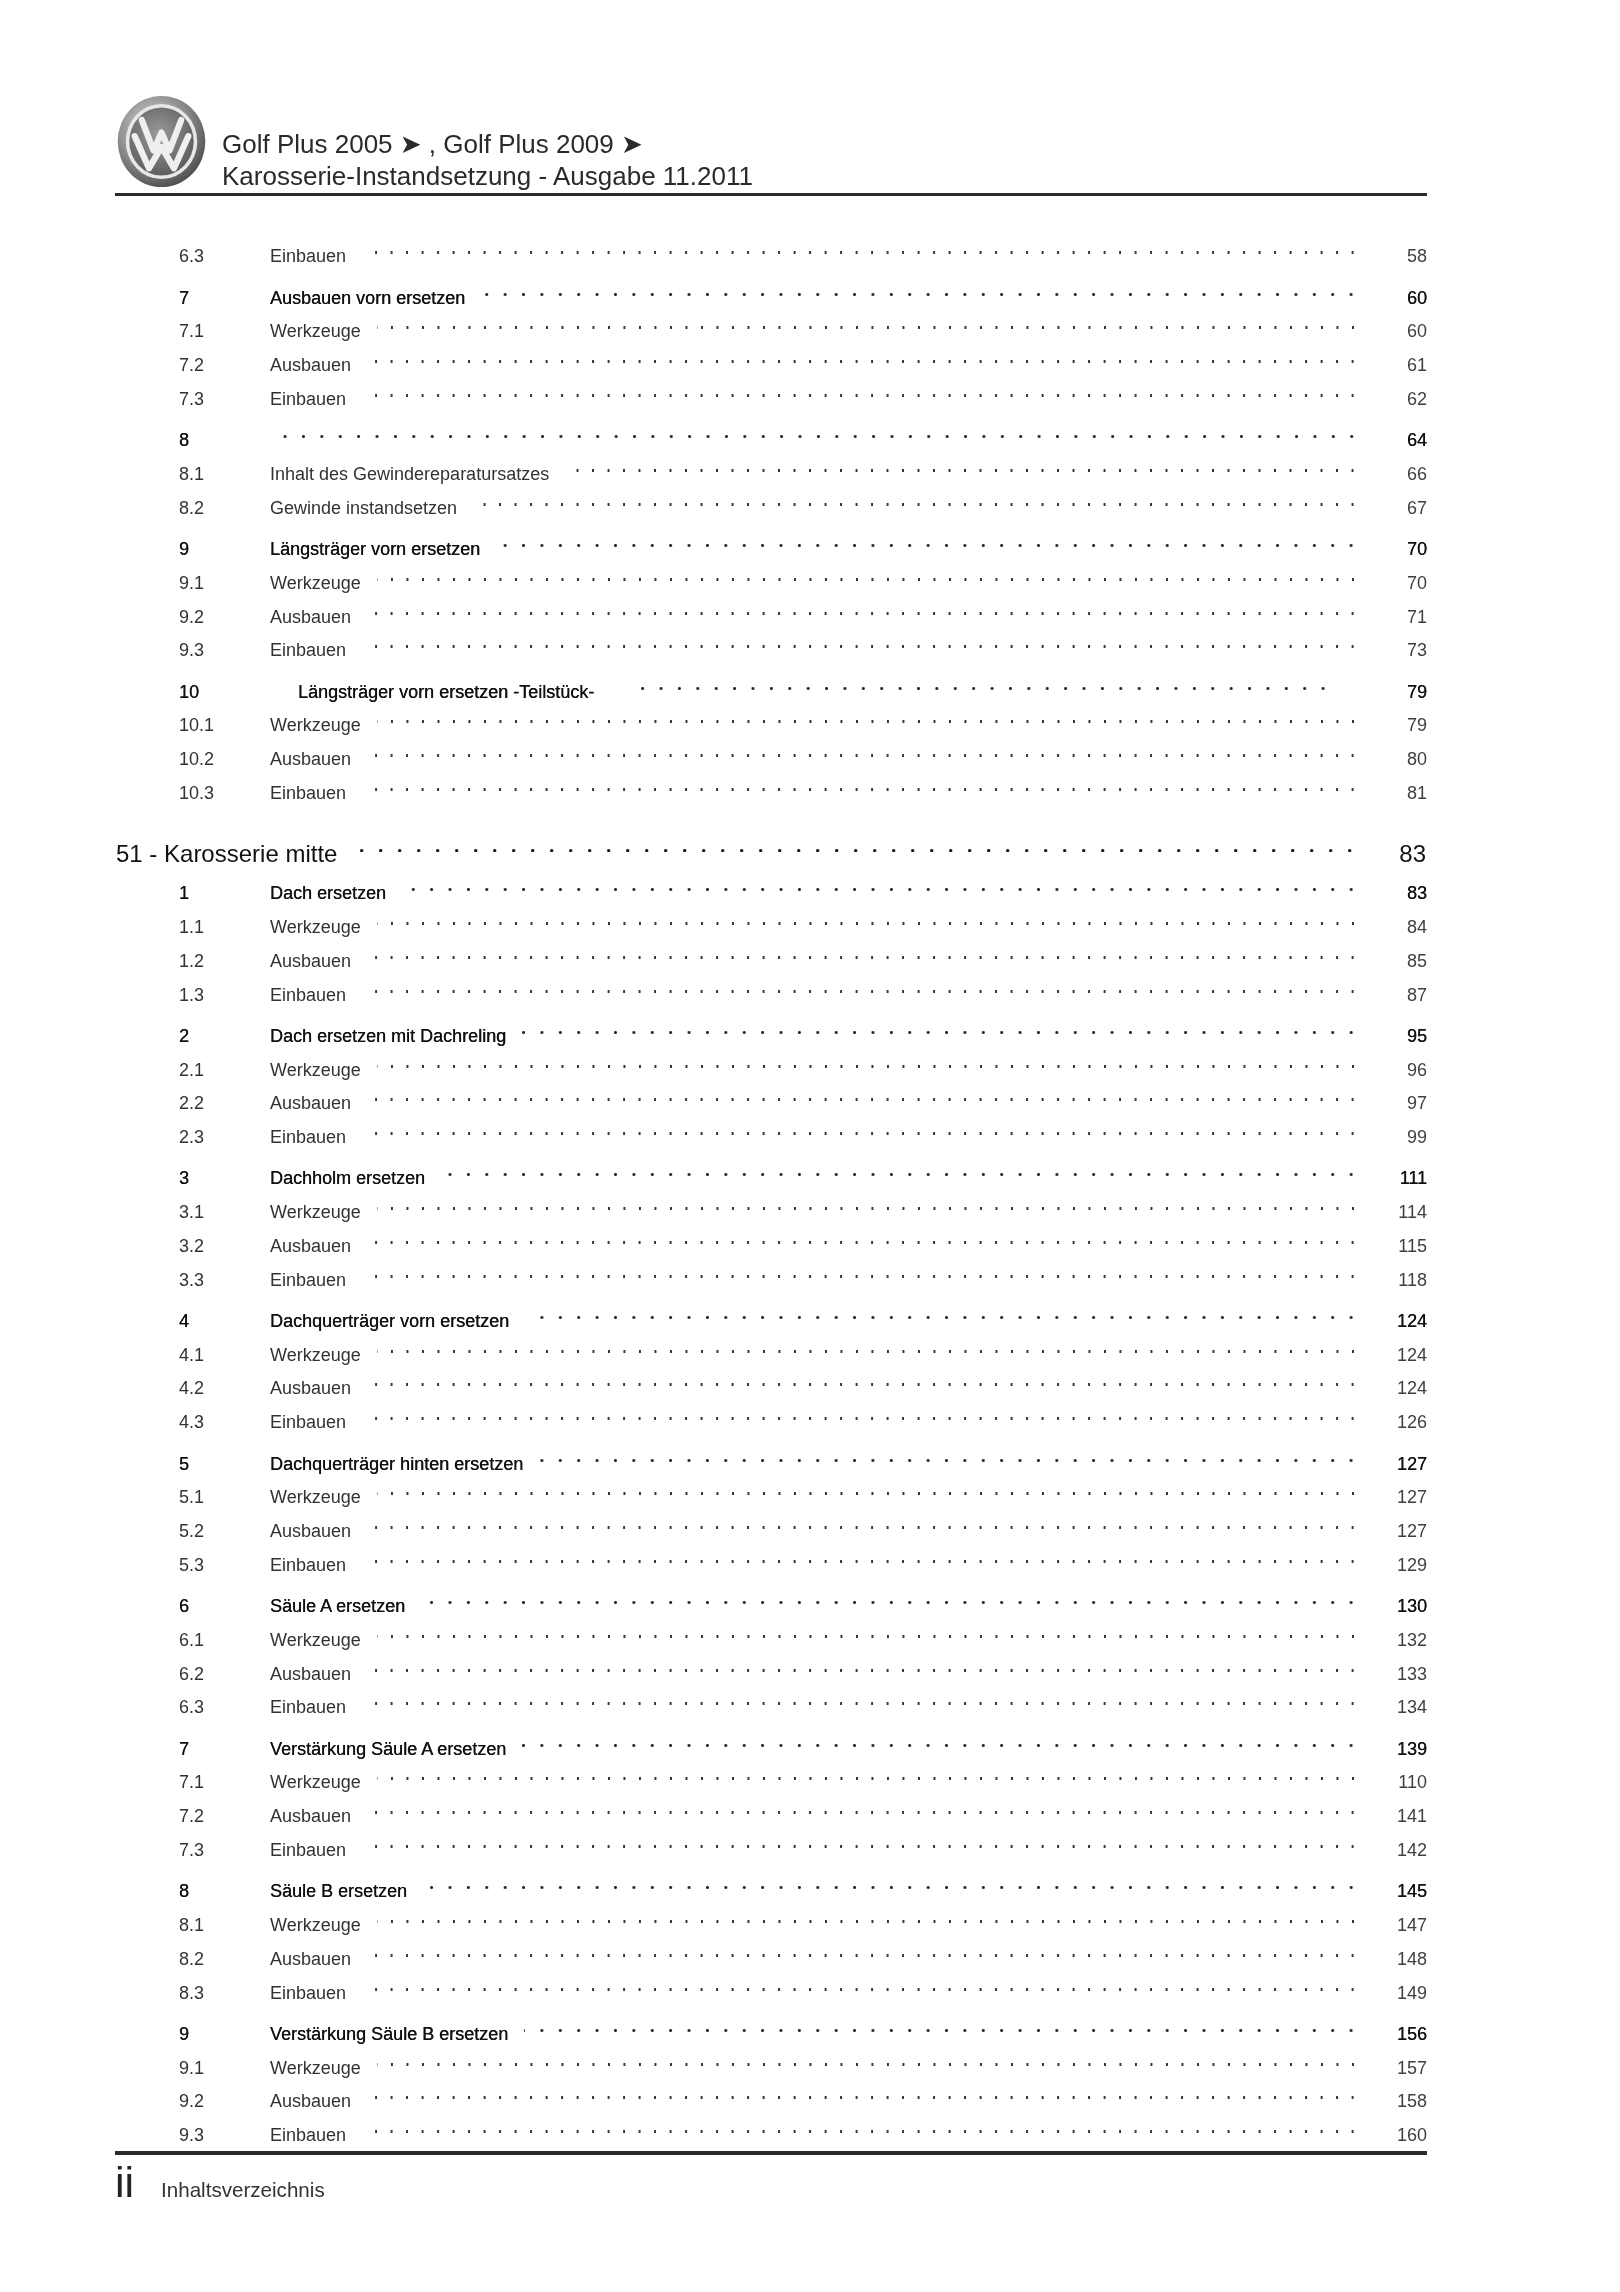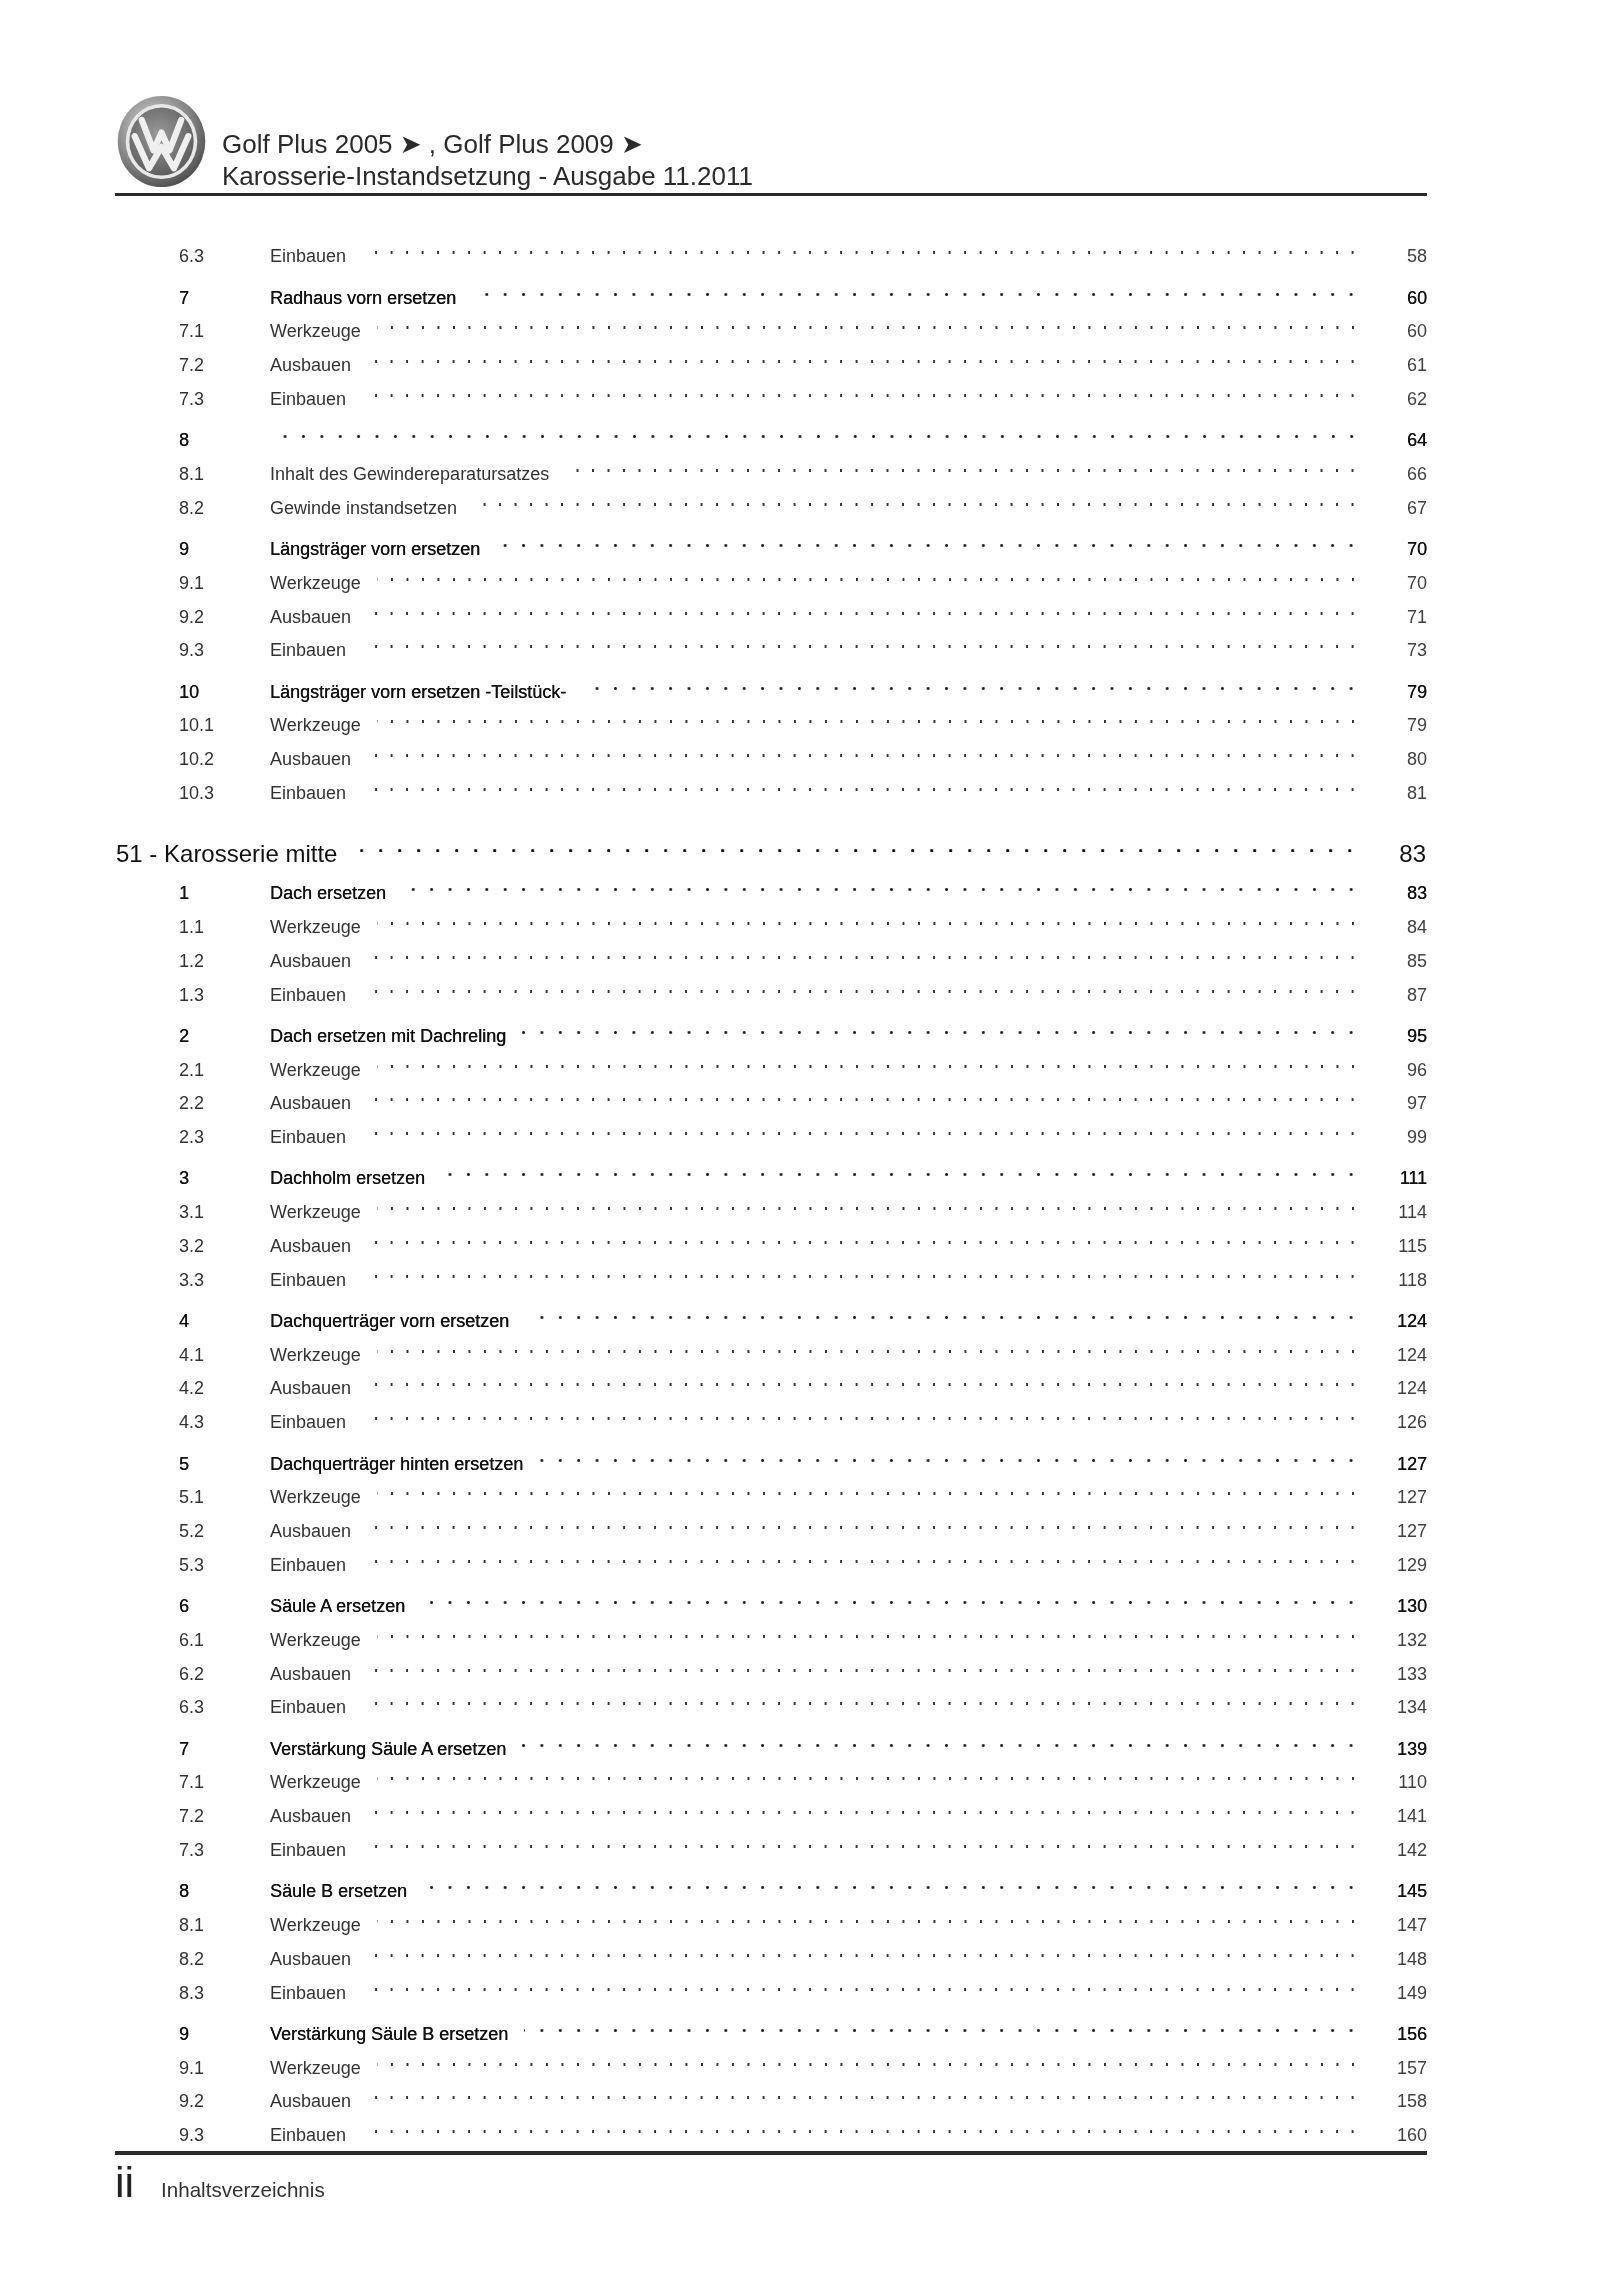--- a/index.html
+++ b/index.html
@@ -65,21 +65,21 @@
 
 <div class="toc" id="toc">
     <div class="row sub" style="top: 228px;">
       <span class="num">6.3</span>
       <span class="title">Einbauen</span>
       <span class="leader"></span>
       <span class="page">58</span>
     </div>
     <div class="row major" style="top: 270px;">
       <span class="num">7</span>
-      <span class="title">Radhaus vorn ersetzen</span>
+      <span class="title">Ausbauen vorn ersetzen</span>
       <span class="leader"></span>
       <span class="page">60</span>
     </div>
     <div class="row sub" style="top: 303px;">
       <span class="num">7.1</span>
       <span class="title">Werkzeuge</span>
       <span class="leader"></span>
       <span class="page">60</span>
     </div>
     <div class="row sub" style="top: 337px;">
@@ -128,21 +128,21 @@
       <span class="title">Ausbauen</span>
       <span class="leader"></span>
       <span class="page">71</span>
     </div>
     <div class="row sub" style="top: 622px;">
       <span class="num">9.3</span>
       <span class="title">Einbauen</span>
       <span class="leader"></span>
       <span class="page">73</span>
     </div>
-    <div class="row major" style="top: 664px;">
+    <div class="row major" style="top: 664px; gap: 28px;">
       <span class="num">10</span>
       <span class="title">Längsträger vorn ersetzen -Teilstück-</span>
       <span class="leader"></span>
       <span class="page">79</span>
     </div>
     <div class="row sub" style="top: 697px;">
       <span class="num">10.1</span>
       <span class="title">Werkzeuge</span>
       <span class="leader"></span>
       <span class="page">79</span>

